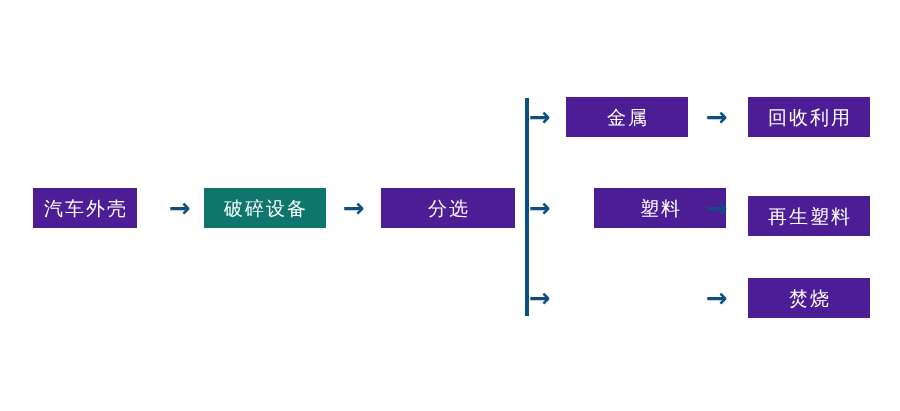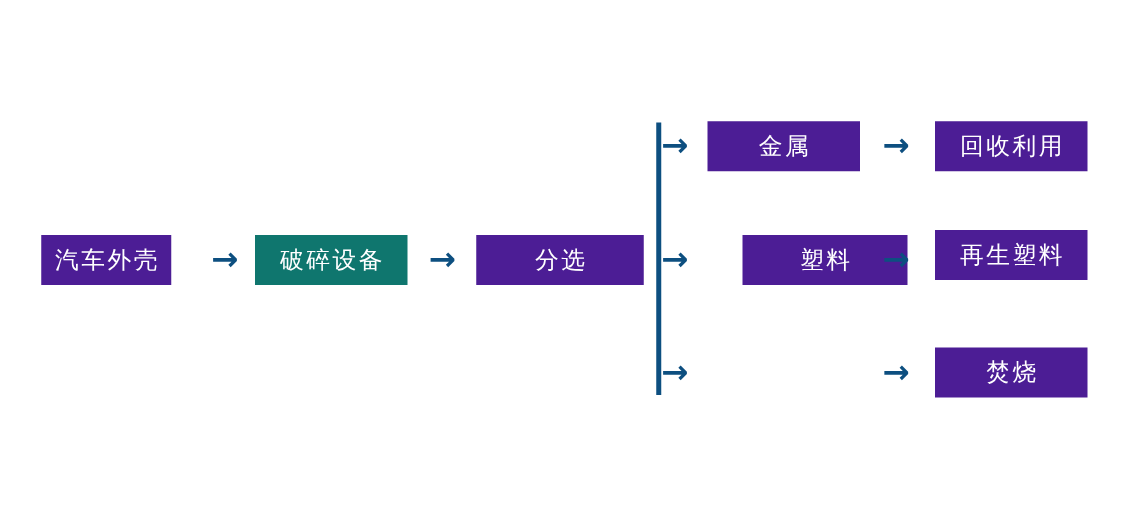--- a/index.html
+++ b/index.html
@@ -85,21 +85,21 @@
   <div class="arrow" style="left:701px; top:103px; width:32px; height:28px;">→</div>
 
   <div class="node blue" style="left:748px; top:97px; width:122px; height:40px;font-family:Liberation Serif, serif;">回收利用</div>
 
   <div class="branch-arrow" style="left:529px; top:194px; width:34px; height:28px;">→</div>
 
   <div class="node blue" style="left:566px; top:188px; width:132px; height:40px;margin-left:28px;">塑料</div>
 
   <div class="arrow" style="left:701px; top:194px; width:32px; height:28px;">→</div>
 
-  <div class="node blue" style="left:748px; top:184px; width:122px; height:40px;">再生塑料</div>
+  <div class="node blue" style="left:748px; top:196px; width:122px; height:40px;">再生塑料</div>
 
   <div class="branch-arrow" style="left:529px; top:284px; width:34px; height:28px;">→</div>
 
 
   <div class="arrow" style="left:701px; top:284px; width:32px; height:28px;">→</div>
 
   <div class="node blue" style="left:748px; top:278px; width:122px; height:40px;">焚烧</div>
 
 </div>
 

